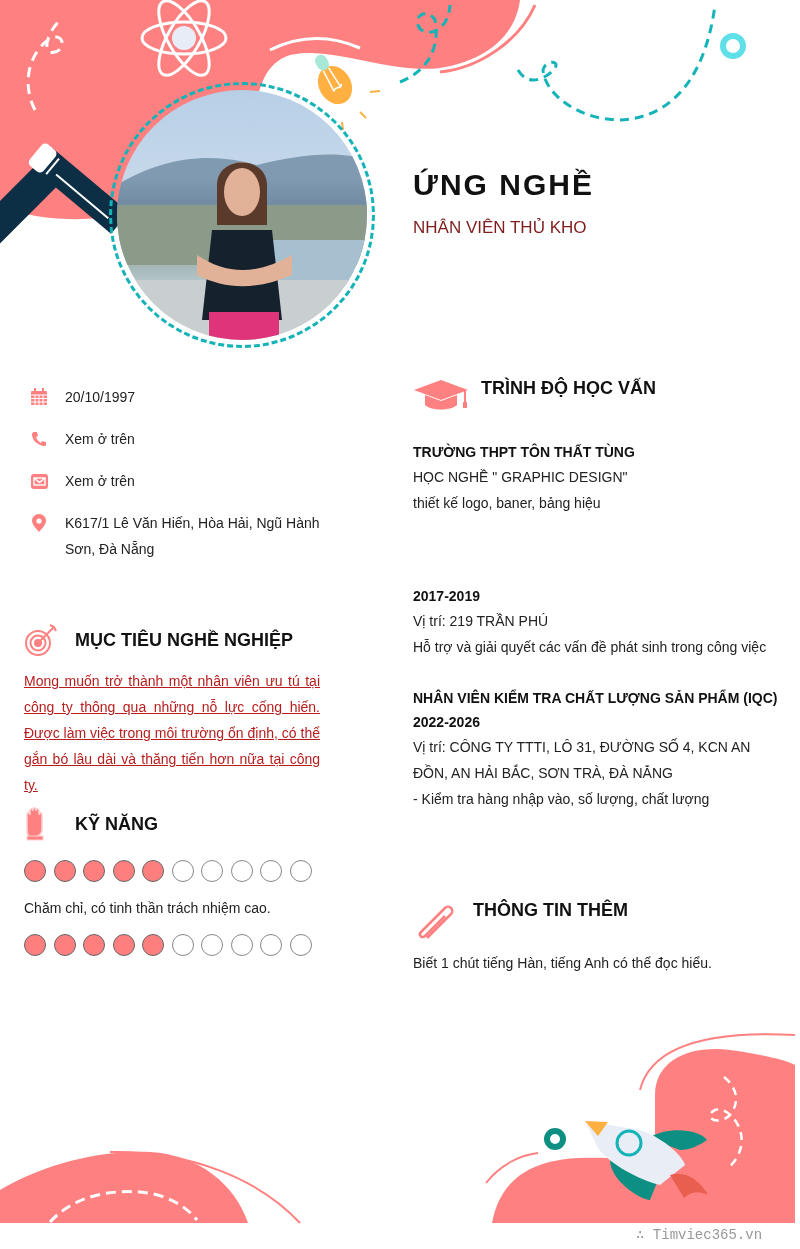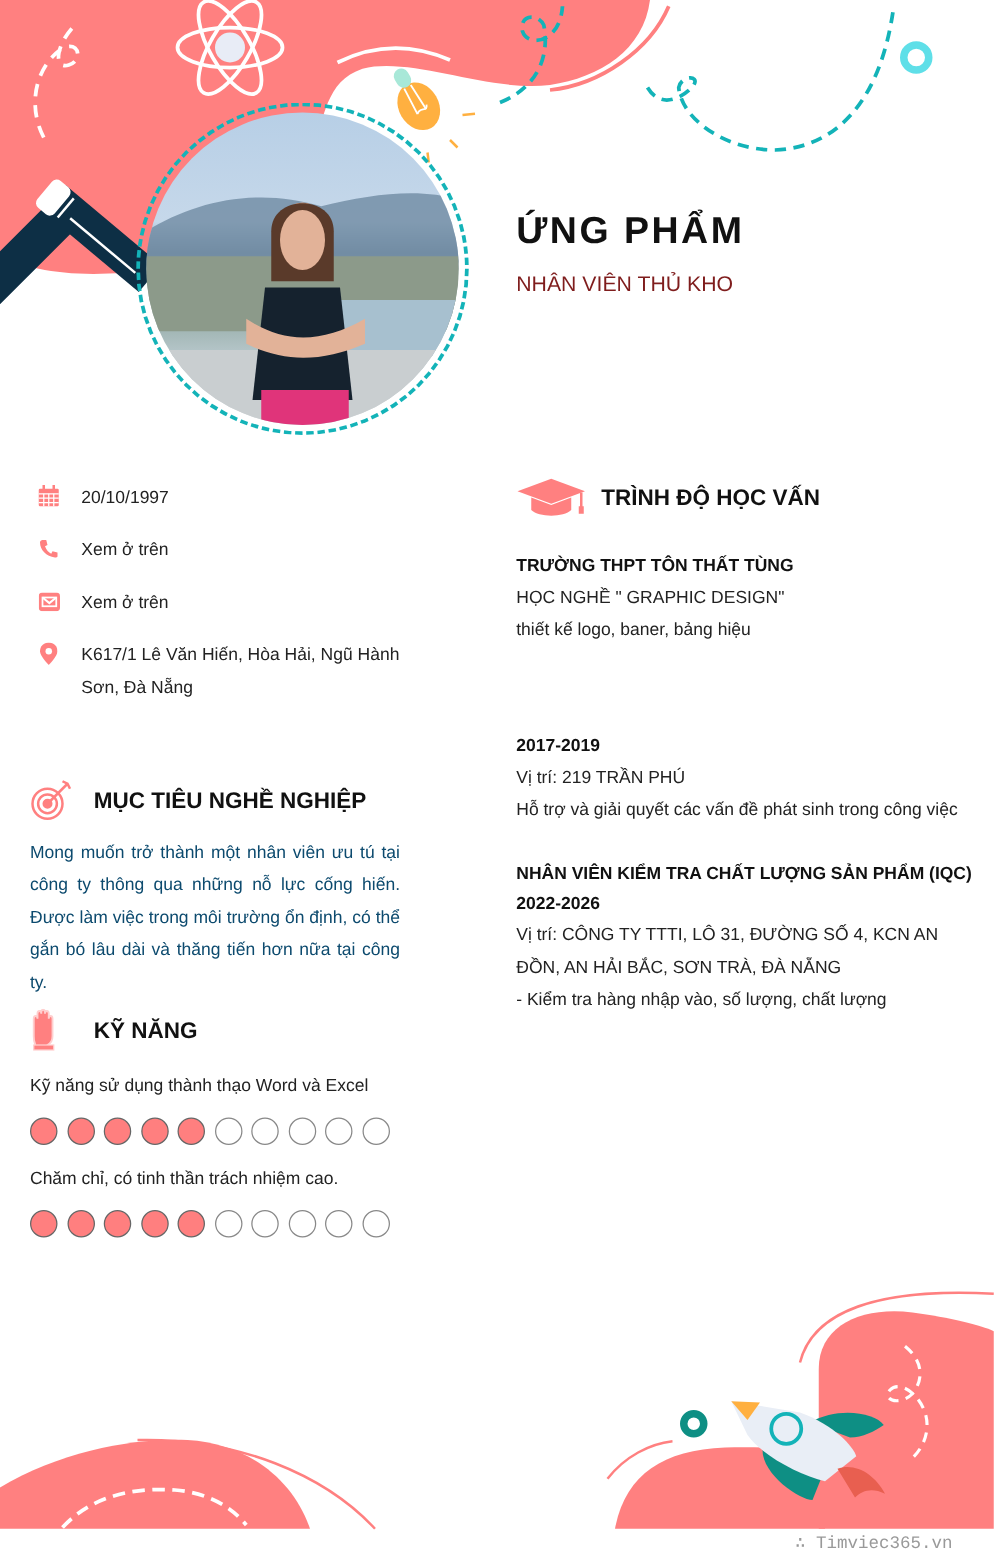--- a/index.html
+++ b/index.html
@@ -18,32 +18,32 @@
 
   
   .contact { position: absolute; left: 28px; top: 384px; width: 300px; }
   .contact-row { display: flex; align-items: flex-start; margin-bottom: 16px; font-size: 14px; line-height: 26px; color: #222; }
   .contact-row .ic { width: 22px; height: 26px; margin-right: 15px; display: flex; align-items: center; justify-content: center; flex-shrink: 0; }
 
   
   .sec-title { font-size: 18px; font-weight: bold; color: #111; }
   .goal { position: absolute; left: 24px; top: 620px; width: 296px; }
   .goal-head { display: flex; align-items: center; height: 40px; }
-  .goal-text { margin-top: 8px; font-size: 14px; line-height: 26px; text-align: justify; color: #0c4a6e; }
+  .goal-text { margin-top: 8px; font-size: 14px; line-height: 26px; text-align: justify; color: #b91c1c; text-decoration: underline; }
 
   .skills { position: absolute; left: 24px; top: 804px; width: 300px; }
   .skills-head { display: flex; align-items: center; height: 40px; }
   .skill-name { font-size: 14px; color: #222; margin-top: 14px; line-height: 20px; }
   .dots { display: flex; gap: 7.5px; margin-top: 16px; }
   .dot { width: 22px; height: 22px; border-radius: 50%; border: 1.5px solid #888; background: #fff; }
   .dot.on { background: #ff7f7f; border-color: #666; }
 
   
   .edu { position: absolute; left: 413px; top: 378px; width: 370px; }
-  .r-head { display: flex; align-items: center; height: 40px; }
+  .r-head { display: flex; height: 40px; }
   .item-title { font-size: 14px; font-weight: bold; color: #111; line-height: 24px; }
   .item-line { font-size: 14px; color: #222; line-height: 26px; }
   .exp { position: absolute; left: 413px; top: 560px; width: 370px; }
   .extra { position: absolute; left: 413px; top: 900px; width: 370px; }
 
   .footer-brand { position: absolute; left: 636px; top: 1226px; font-family: "Liberation Mono", "DejaVu Sans Mono", monospace; font-size: 14px; color: #999; }
 </style>
 </head>
 <body>
 
@@ -103,21 +103,21 @@
 
       <ellipse cx="125" cy="100" rx="22" ry="28" fill="#d8a48a"></ellipse>
       <path d="M100 95 C100 65 150 65 150 95 L150 135 L100 135 Z" fill="#5a3a2a"></path>
       <ellipse cx="125" cy="102" rx="18" ry="24" fill="#e2b298"></ellipse>
       <path d="M95 140 L155 140 L165 230 L85 230 Z" fill="#15222e"></path>
       <path d="M80 165 C110 185 140 185 175 165 L175 185 C140 200 110 200 80 185 Z" fill="#e2b298"></path>
       <rect x="92" y="222" width="70" height="30" fill="#e0347a"></rect>
     </svg>
   </div>
 
-  <div class="name">ỨNG PHẨM</div>
+  <div class="name">ỨNG NGHỀ</div>
   <div class="job">NHÂN VIÊN THỦ KHO</div>
 
   <div class="contact">
     <div class="contact-row">
       <span class="ic">
         <svg width="18" height="18" viewBox="0 0 18 18">
             <rect x="1" y="3" width="16" height="14" rx="1" fill="#ff8080"></rect>
             <rect x="4" y="0" width="2" height="5" fill="#ff8080"></rect>
             <rect x="12" y="0" width="2" height="5" fill="#ff8080"></rect>
             <g stroke="#fff" stroke-width="1">
@@ -181,21 +181,20 @@
     <div class="skills-head">
       <span style="width:28px;height:34px;margin-right:23px;">
         <svg width="24" height="34" viewBox="0 0 24 34">
             <path d="M3 8 C3 5 6 5 6 8 L6 4 C6 1 9 1 9 4 L9 3 C9 0 12 0 12 3 L12 4 C12 1 15 1 15 4 L15 8 C15 5 18 5 18 8 L18 22 C18 26 16 28 14 29 L14 32 L4 32 L4 28 C3 26 3 24 3 22 Z" fill="#ff8080" stroke="#ffcfcf" stroke-width="1.5"></path>
             <rect x="3" y="29" width="16" height="4" fill="#ff8080" stroke="#ffcfcf"></rect>
           </svg>
       </span>
       <span class="sec-title">KỸ NĂNG</span>
     </div>
 
-    <div class="skill-name">Kỹ năng sử dụng thành thạo Word và Excel</div>
     <div class="dots">
       <span class="dot on"></span>
       <span class="dot on"></span>
       <span class="dot on"></span>
       <span class="dot on"></span>
       <span class="dot on"></span>
       <span class="dot"></span>
       <span class="dot"></span>
       <span class="dot"></span>
       <span class="dot"></span>
@@ -243,20 +242,31 @@
       <div class="item-line">Hỗ trợ và giải quyết các vấn đề phát sinh trong công việc</div>
     </div>
     <div style="margin-top:26px;">
       <div class="item-title">NHÂN VIÊN KIỂM TRA CHẤT LƯỢNG SẢN PHẨM (IQC)</div>
       <div class="item-title">2022-2026</div>
       <div class="item-line">Vị trí: CÔNG TY TTTI, LÔ 31, ĐƯỜNG SỐ 4, KCN AN ĐỒN, AN HẢI BẮC, SƠN TRÀ, ĐÀ NẴNG</div>
       <div class="item-line">- Kiểm tra hàng nhập vào, số lượng, chất lượng</div>
     </div>
   </div>
 
+  <div class="extra">
+    <div class="r-head">
+      <span style="width:44px;height:44px;margin-right:16px;">
+        <svg width="44" height="44" viewBox="0 0 44 44" fill="none" stroke="#ff8080" stroke-width="2.5">
+            <path d="M14 38 L38 14 C42 10 36 4 32 8 L8 32 C5 35 9 39 12 36 L32 16"></path>
+          </svg>
+      </span>
+      <span class="sec-title">THÔNG TIN THÊM</span>
+    </div>
+    <div class="item-line" style="margin-top:10px;">Biết 1 chút tiếng Hàn, tiếng Anh có thể đọc hiểu.</div>
+  </div>
 
   <svg class="deco" width="800" height="1249" viewBox="0 0 800 1249" style="pointer-events:none;">
 
     <path d="M0 1190 C50 1160 110 1150 150 1152 C200 1155 235 1185 248 1223 L0 1223 Z" fill="#ff8080"></path>
     <path d="M110 1152 C190 1150 260 1180 300 1223" fill="none" stroke="#ff8080" stroke-width="2"></path>
     <path d="M50 1222 C75 1195 110 1190 140 1192 C165 1194 185 1205 197 1220" fill="none" stroke="#fff" stroke-width="3" stroke-dasharray="10 6"></path>
 
     <path d="M655 1223 L655 1095 C655 1060 690 1045 730 1050 C760 1054 785 1060 795 1065 L795 1223 Z" fill="#ff8080"></path>
     <path d="M492 1223 C500 1180 530 1160 580 1158 C620 1157 650 1160 660 1165 L660 1223 Z" fill="#ff8080"></path>
     <path d="M640 1090 C650 1050 700 1030 795 1035" fill="none" stroke="#ff8080" stroke-width="2"></path>

